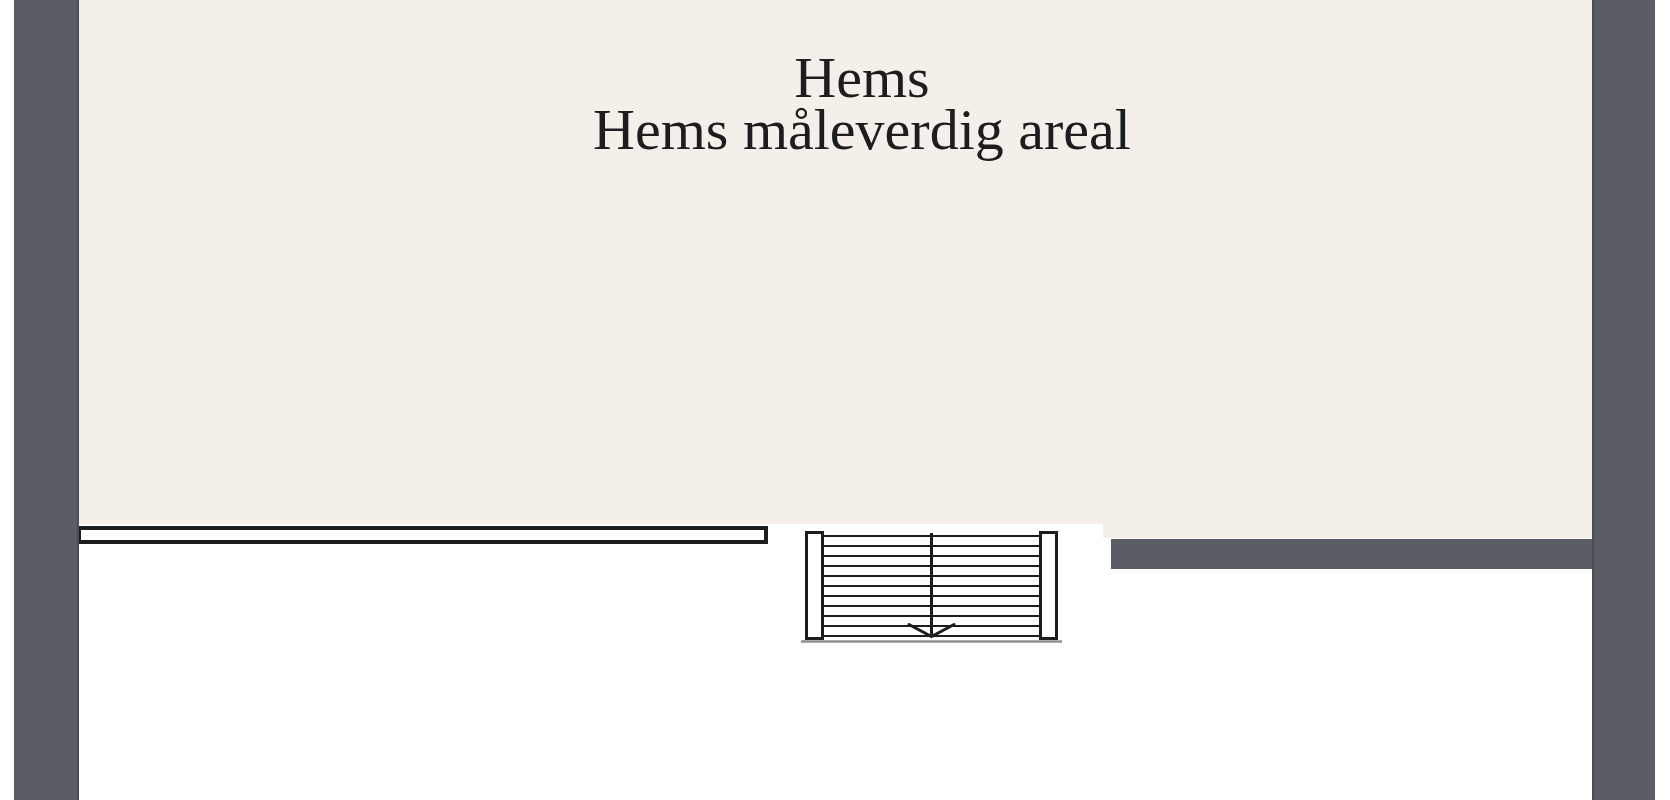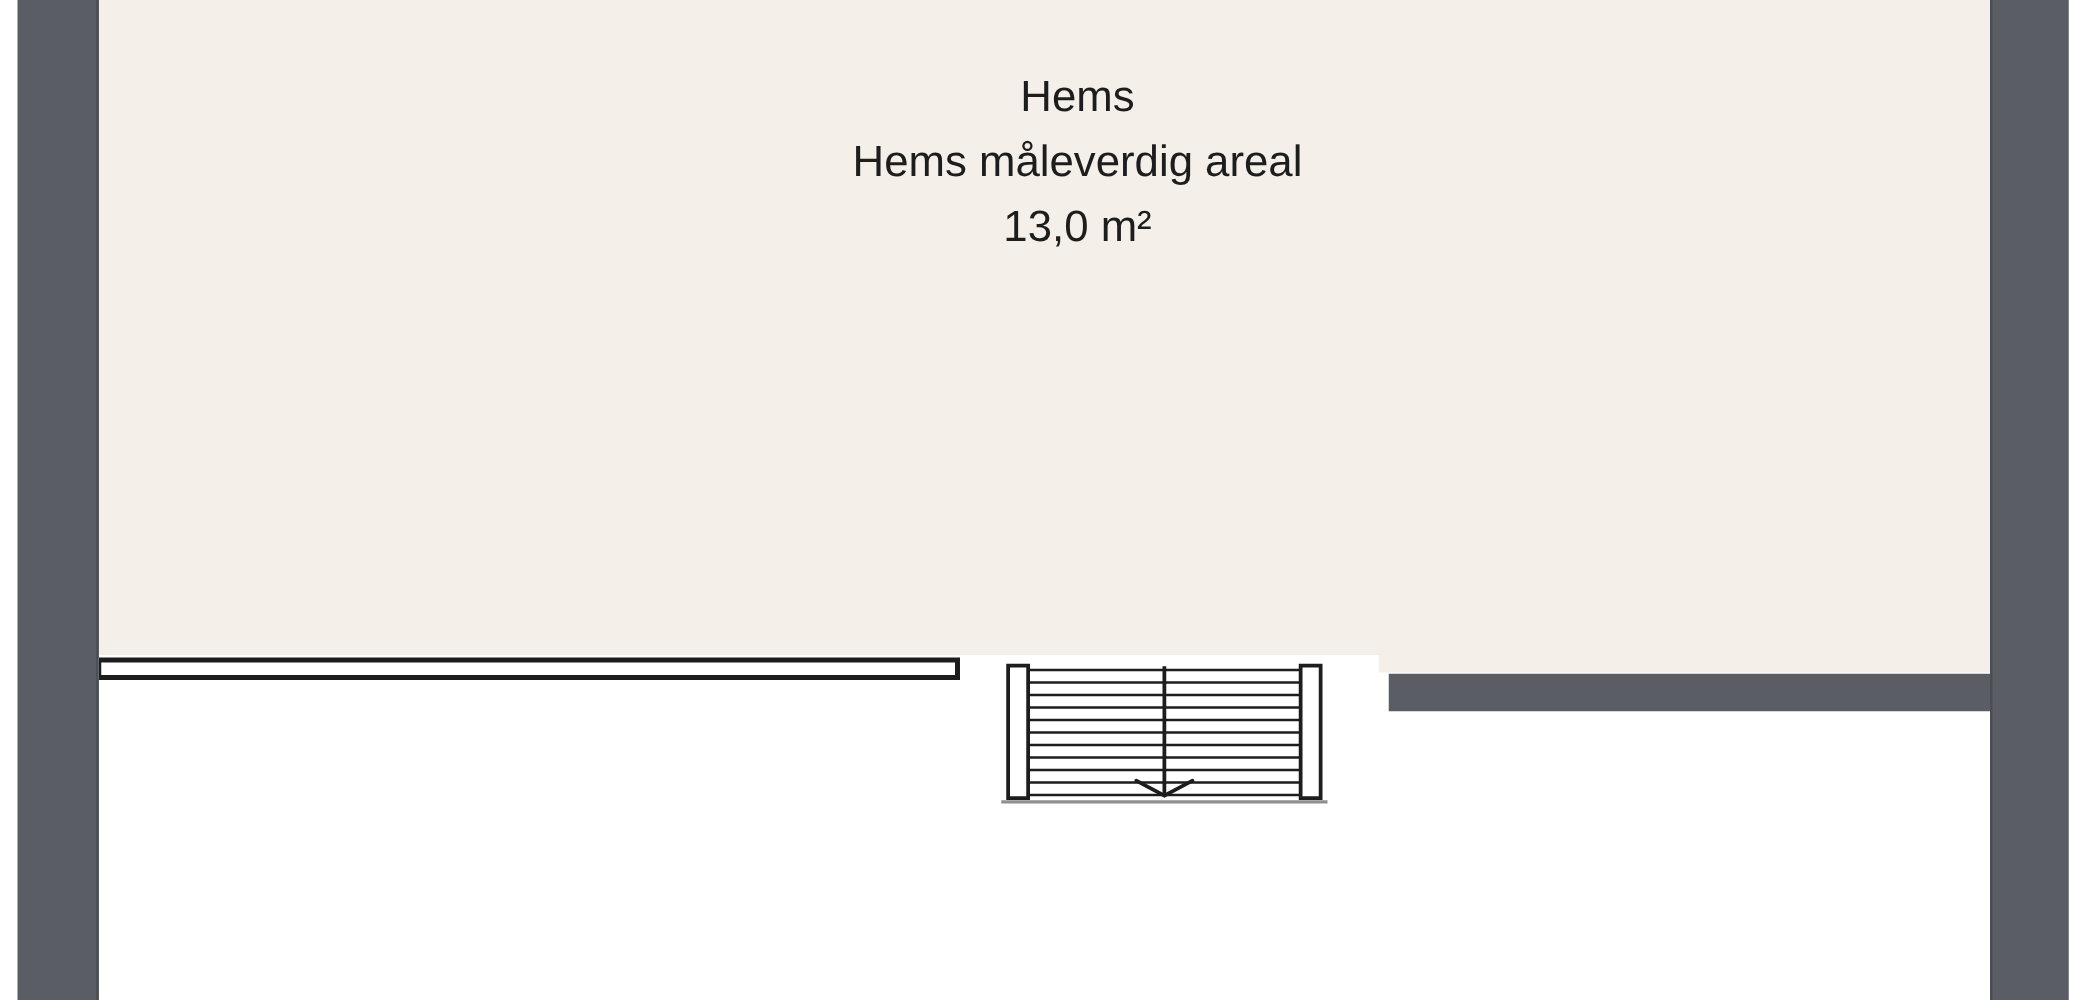--- a/index.html
+++ b/index.html
@@ -55,23 +55,24 @@
     background: #ffffff;
     border: 4px solid var(--color-line, #1d1d1d);
     border-left-width: 2px;
   }
   .room-label {
     position: absolute;
     left: 862px; top: 52px;
     transform: translateX(-50%);
     text-align: center;
     white-space: nowrap;
-    font-size: 35px;
+    font-size: 58px;
     line-height: 52px;
     color: var(--color-line, #1d1d1d);
+    font-family: Liberation Serif, serif;
   }
   .staircase {
     position: absolute;
     left: 780px; top: 515px;
   }
   .stair-post {
     fill: #ffffff;
     stroke: var(--color-line, #1d1d1d);
     stroke-width: 3;
   }
@@ -104,21 +105,20 @@
 
   <div class="wall wall-left"></div>
   <div class="wall wall-right"></div>
   <div class="wall wall-bottom-right"></div>
 
   <div class="railing"></div>
 
   <div class="room-label">
     <div>Hems</div>
     <div>Hems måleverdig areal</div>
-    <div>13,0 m²</div>
   </div>
 
   <svg class="staircase" width="300" height="135" viewBox="780 515 300 135" xmlns="http://www.w3.org/2000/svg">
     <line class="stair-shadow" x1="801" y1="641.5" x2="1062" y2="641.5"></line>
     <g id="stair-treads">
         <line x1="822" y1="536" x2="1041" y2="536" class="stair-tread"></line>
         <line x1="822" y1="546" x2="1041" y2="546" class="stair-tread"></line>
         <line x1="822" y1="556" x2="1041" y2="556" class="stair-tread"></line>
         <line x1="822" y1="566" x2="1041" y2="566" class="stair-tread"></line>
         <line x1="822" y1="576" x2="1041" y2="576" class="stair-tread"></line>

